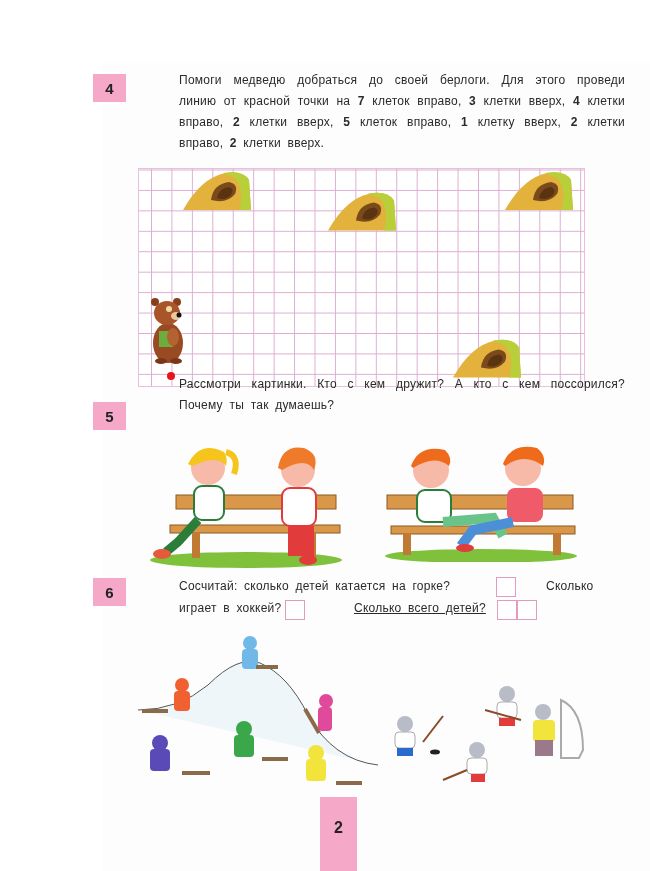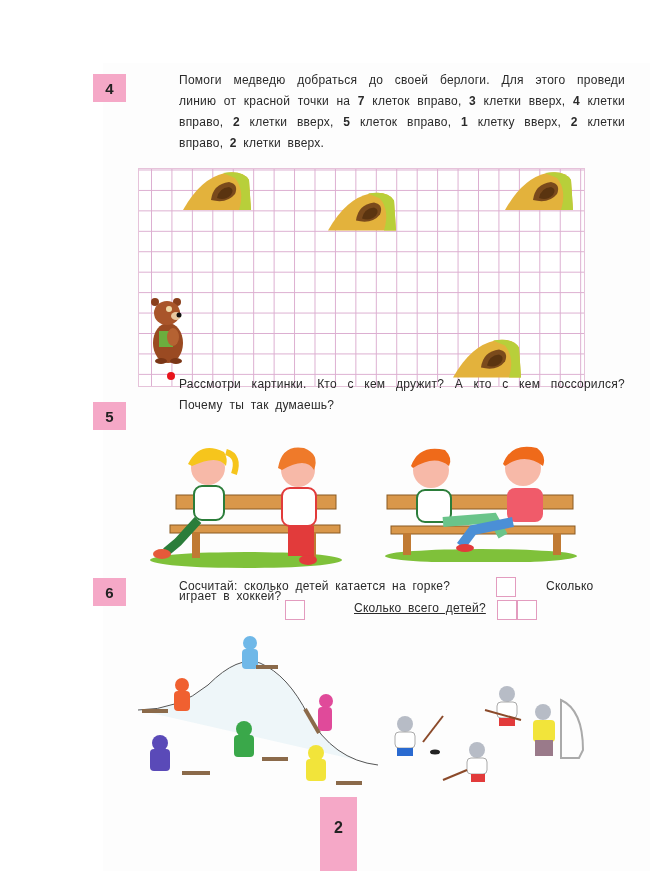--- a/index.html
+++ b/index.html
@@ -149,21 +149,21 @@
 
 <div class="badge" style="top:578px;">
   <span>6</span>
 </div>
 <div class="task-text" style="top:576px; width:auto; text-align:left; white-space:nowrap;">
   <span>Сосчитай: сколько детей катается на горке?</span>
 </div>
 <div class="answer-box" style="left:496px; top:577px;"></div>
 <div class="task-text" style="left:506px; top:576px; width:auto; white-space:nowrap;">Сколько</div>
 
-<div class="task-text" style="top:586px; width:auto; white-space:nowrap;">играет в хоккей?</div>
+<div class="task-text" style="top:598px; width:auto; white-space:nowrap;">играет в хоккей?</div>
 <div class="answer-box" style="left:285px; top:600px;"></div>
 <div class="task-text" style="left:314px; top:598px; width:auto; white-space:nowrap;text-decoration:underline;">Сколько всего детей?</div>
 <div class="answer-box" style="left:497px; top:600px;"></div>
 <div class="answer-box" style="left:517px; top:600px;"></div>
 
 <svg class="illus" style="left:138px; top:625px;" width="240" height="165" viewBox="0 0 240 165">
   <path d="M0 85 Q40 85 70 60 Q100 30 122 38 Q150 50 170 90 Q195 135 240 140" fill="#eef6f9" stroke="#555" stroke-width="1"></path>
 
   <circle cx="112" cy="18" r="7" fill="#6fb8e8"></circle>
   <rect x="104" y="24" width="16" height="20" rx="4" fill="#6fb8e8"></rect>

